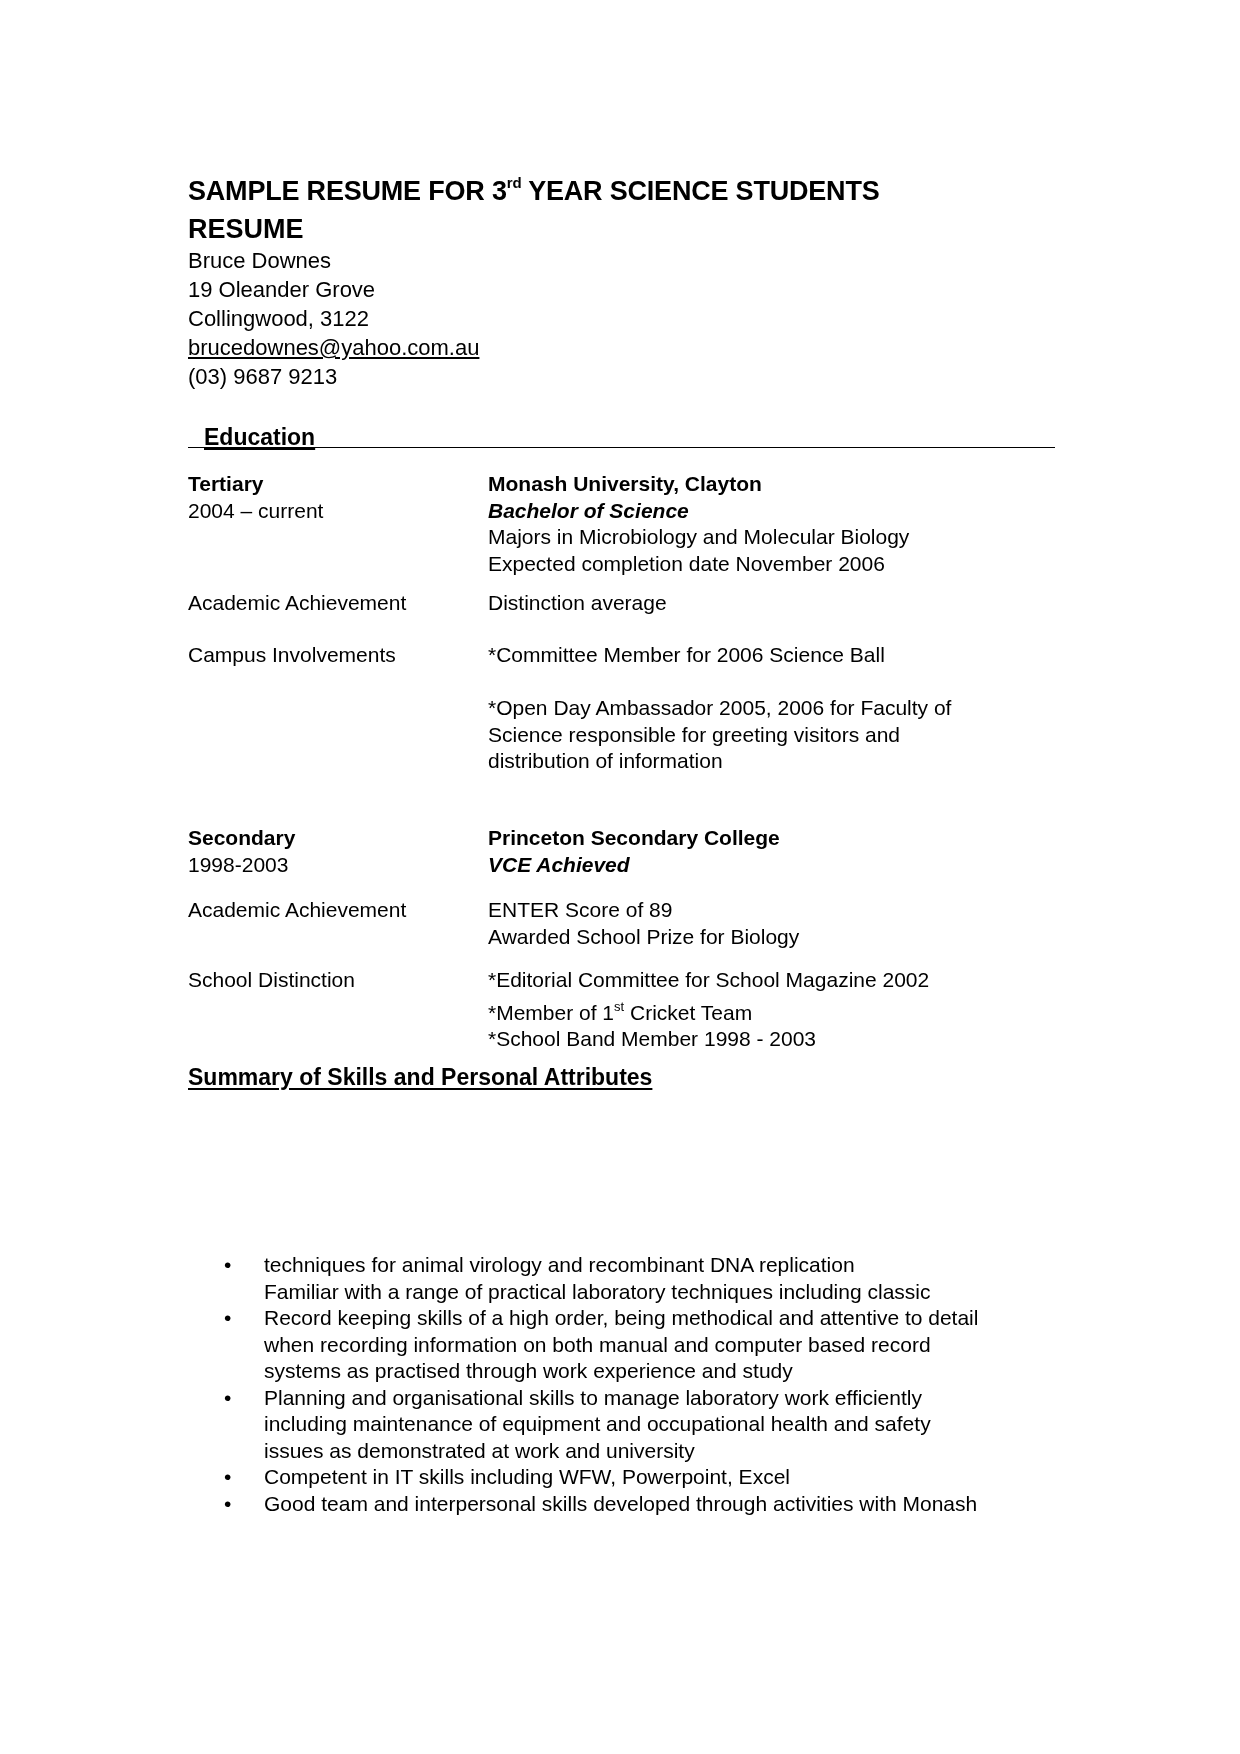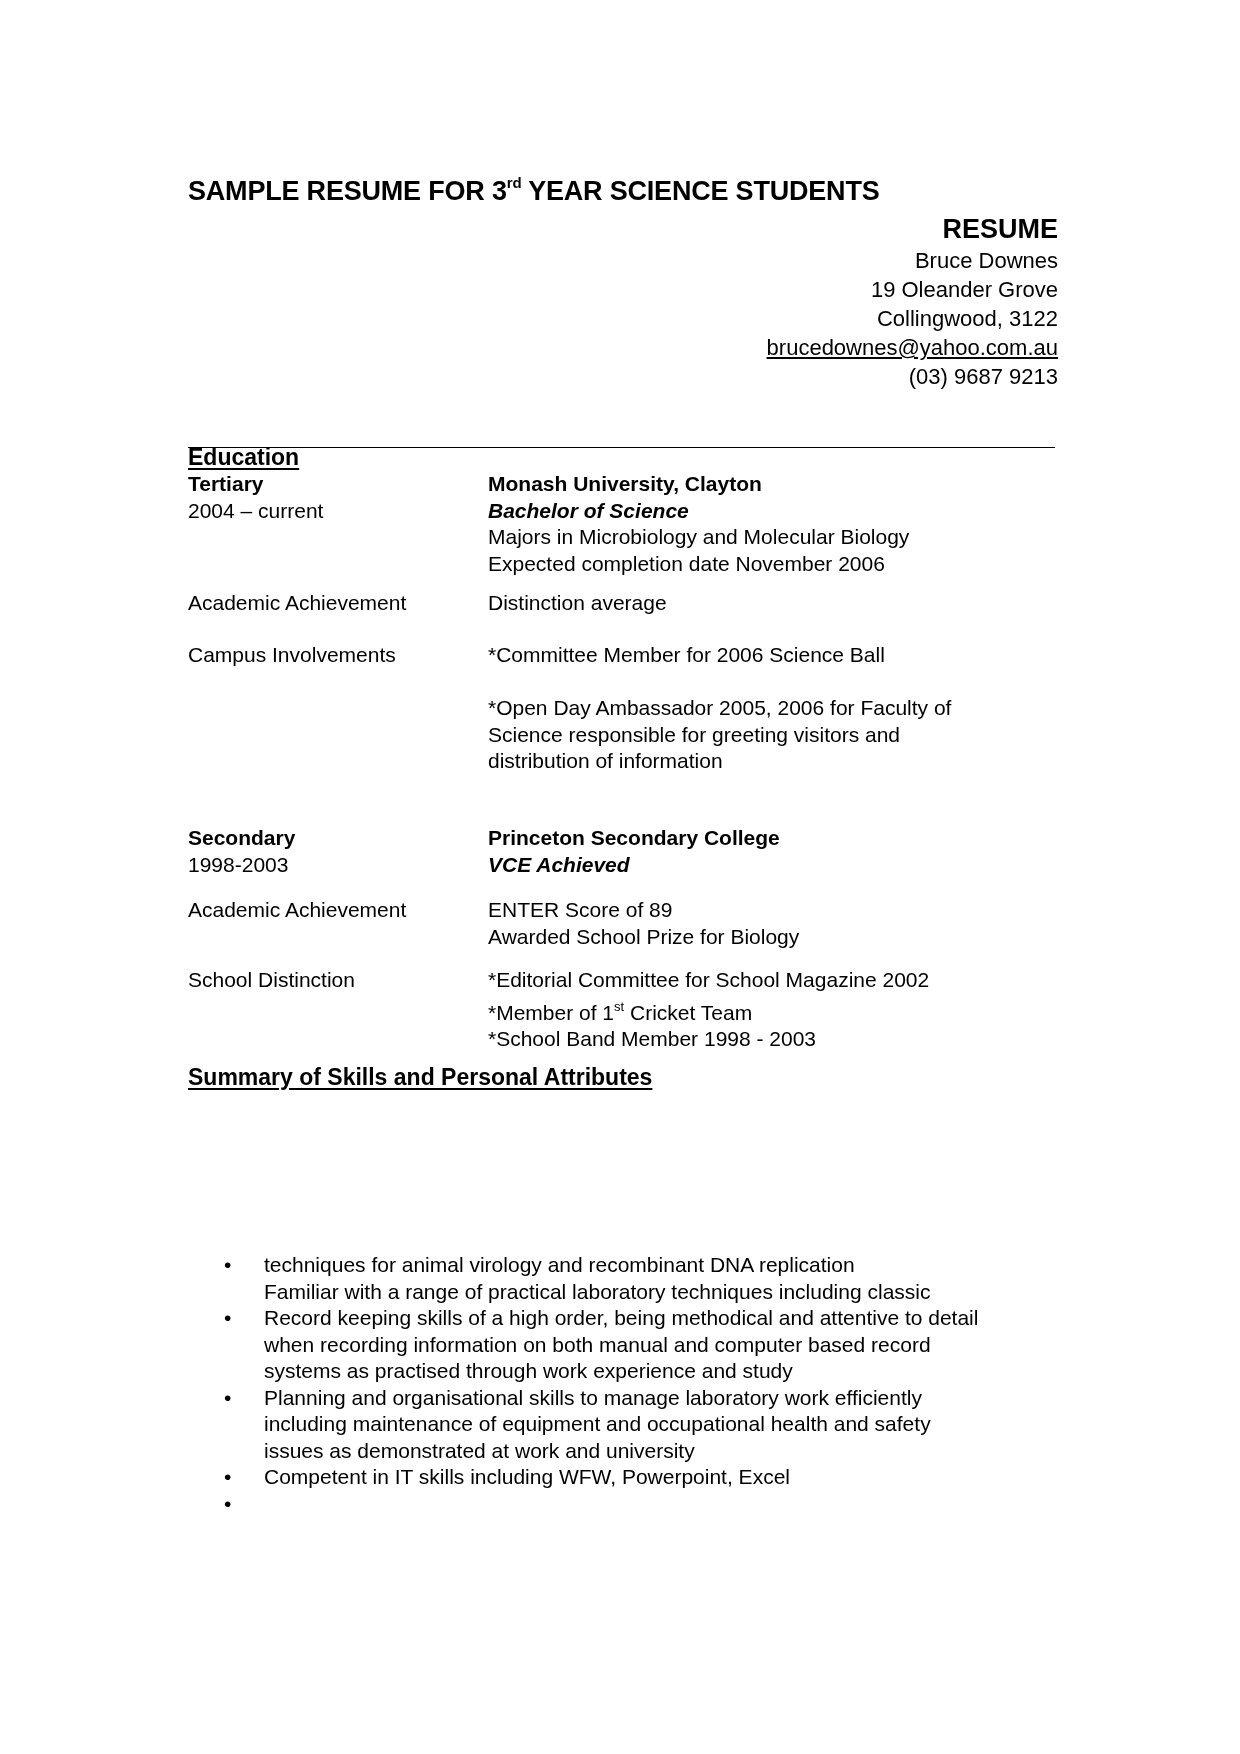--- a/index.html
+++ b/index.html
@@ -7,21 +7,21 @@
     width: 1240px; height: 1754px; position: relative; overflow: hidden;
     font-family: "Liberation Sans", sans-serif; color: #000;
   }
   .page { position: absolute; left: 188px; top: 0; width: 870px; }
   .doc-title {
     position: absolute; top: 150px; left: 0;
     font-size: 27px; font-weight: bold; letter-spacing: -0.2px; white-space: nowrap; margin-top: 24px;
   }
   .doc-title sup { font-size: 15px; vertical-align: 12px; }
   .header-block {
-    position: absolute; top: 212px; left: 0; width: 870px; text-align: right;
+    position: absolute; top: 212px; left: 0; width: 870px; text-align: left;
   }
   .resume-heading { font-size: 27px; font-weight: bold; line-height: 34px; }
   .contact-line { font-size: 22px; line-height: 29px; }
   .contact-email { text-decoration: underline; }
   .rule {
     position: absolute; top: 447px; left: 0; width: 867px; height: 0;
     border-top: 1.5px solid #000;
   }
   .section-heading {
     position: absolute; left: 0; font-size: 23px; font-weight: bold;
@@ -51,21 +51,21 @@
     <div class="resume-heading">RESUME</div>
     <div class="contact-line">Bruce Downes</div>
     <div class="contact-line">19 Oleander Grove</div>
     <div class="contact-line">Collingwood, 3122</div>
     <div class="contact-line"><span class="contact-email">brucedownes@yahoo.com.au</span></div>
     <div class="contact-line">(03) 9687 9213</div>
   </div>
 
   <div class="rule"></div>
 
-  <div class="section-heading" style="top:444px;">Education</div>
+  <div class="section-heading" style="top:424px;margin-left:16px;">Education</div>
 
   <div class="row" style="top:471px;">
     <div class="lcol">
       <div class="b">Tertiary</div>
       <div>2004 – current</div>
     </div>
     <div class="rcol">
       <div class="b">Monash University, Clayton</div>
       <div class="bi">Bachelor of Science</div>
       <div>Majors in Microbiology and Molecular Biology</div>
@@ -136,16 +136,17 @@
       <div>Planning and organisational skills to manage laboratory work efficiently</div>
       <div>including maintenance of equipment and occupational health and safety</div>
       <div>issues as demonstrated at work and university</div>
     </li>
     <li>
       <span class="bullet">•</span>
       <div>Competent in IT skills including WFW, Powerpoint, Excel</div>
     </li>
     <li>
       <span class="bullet">•</span>
+      <div>Good team and interpersonal skills developed through activities with Monash</div>
     </li>
   </ul>
 
 </div>
 
 </body></html>

